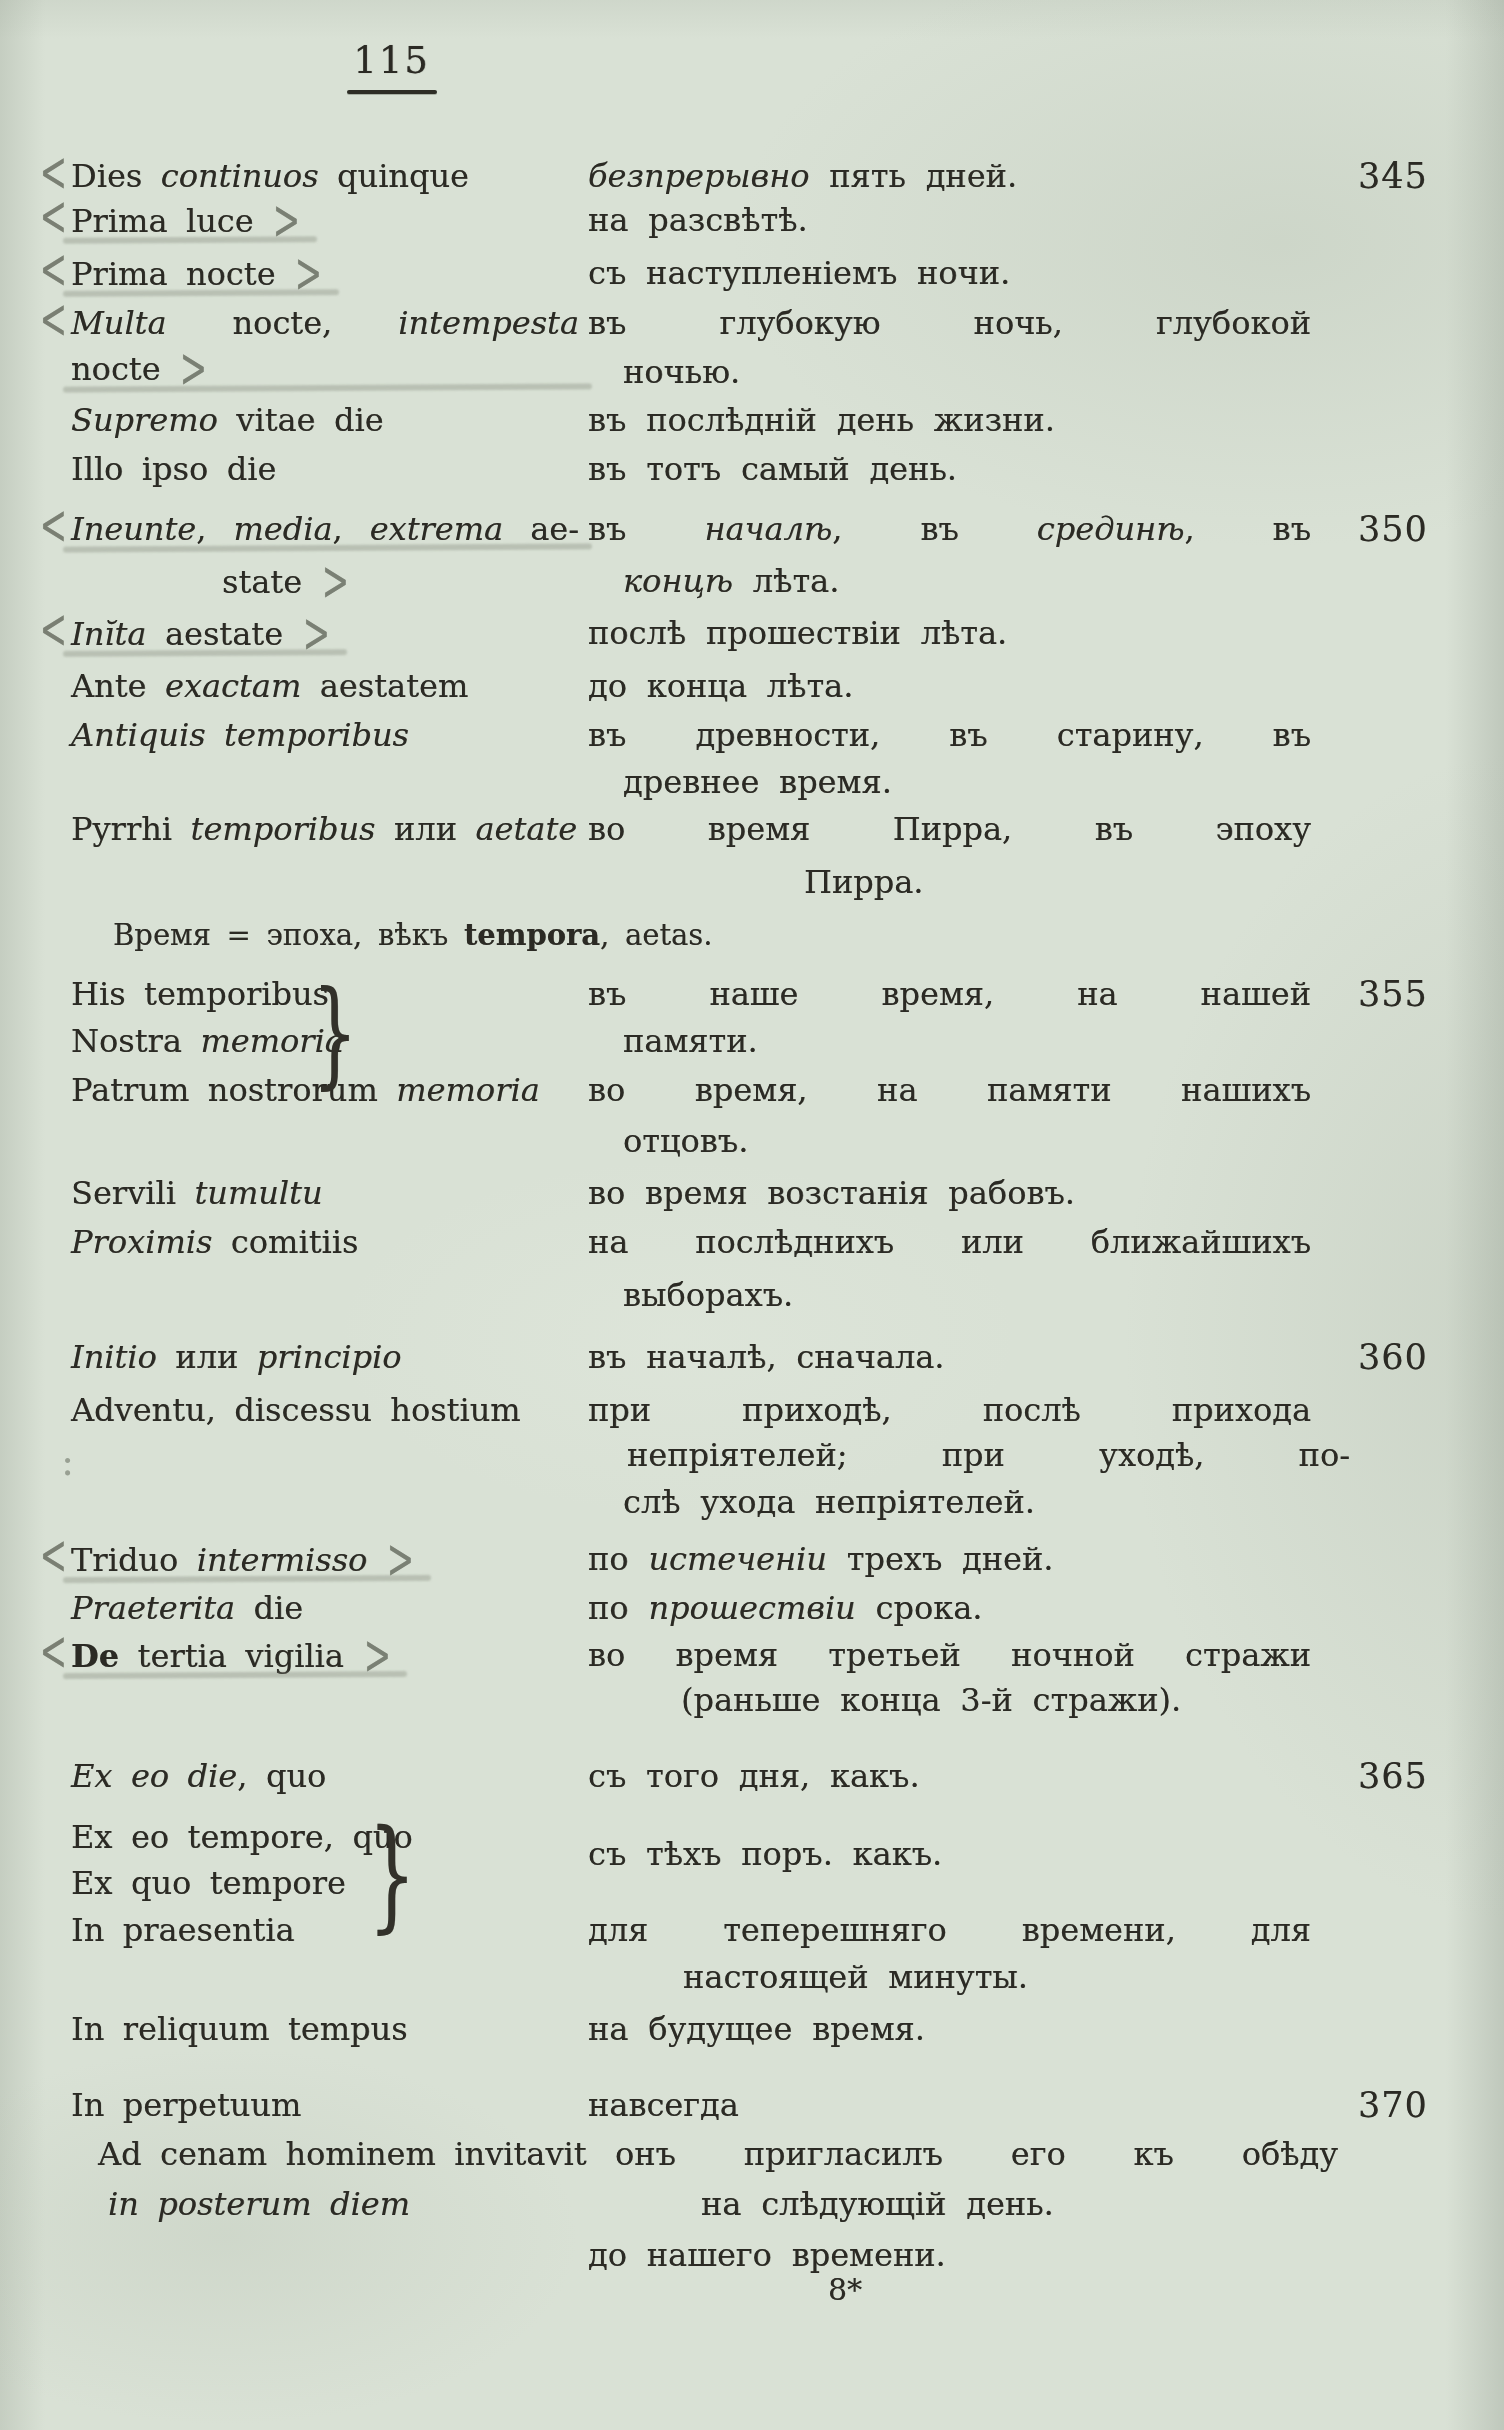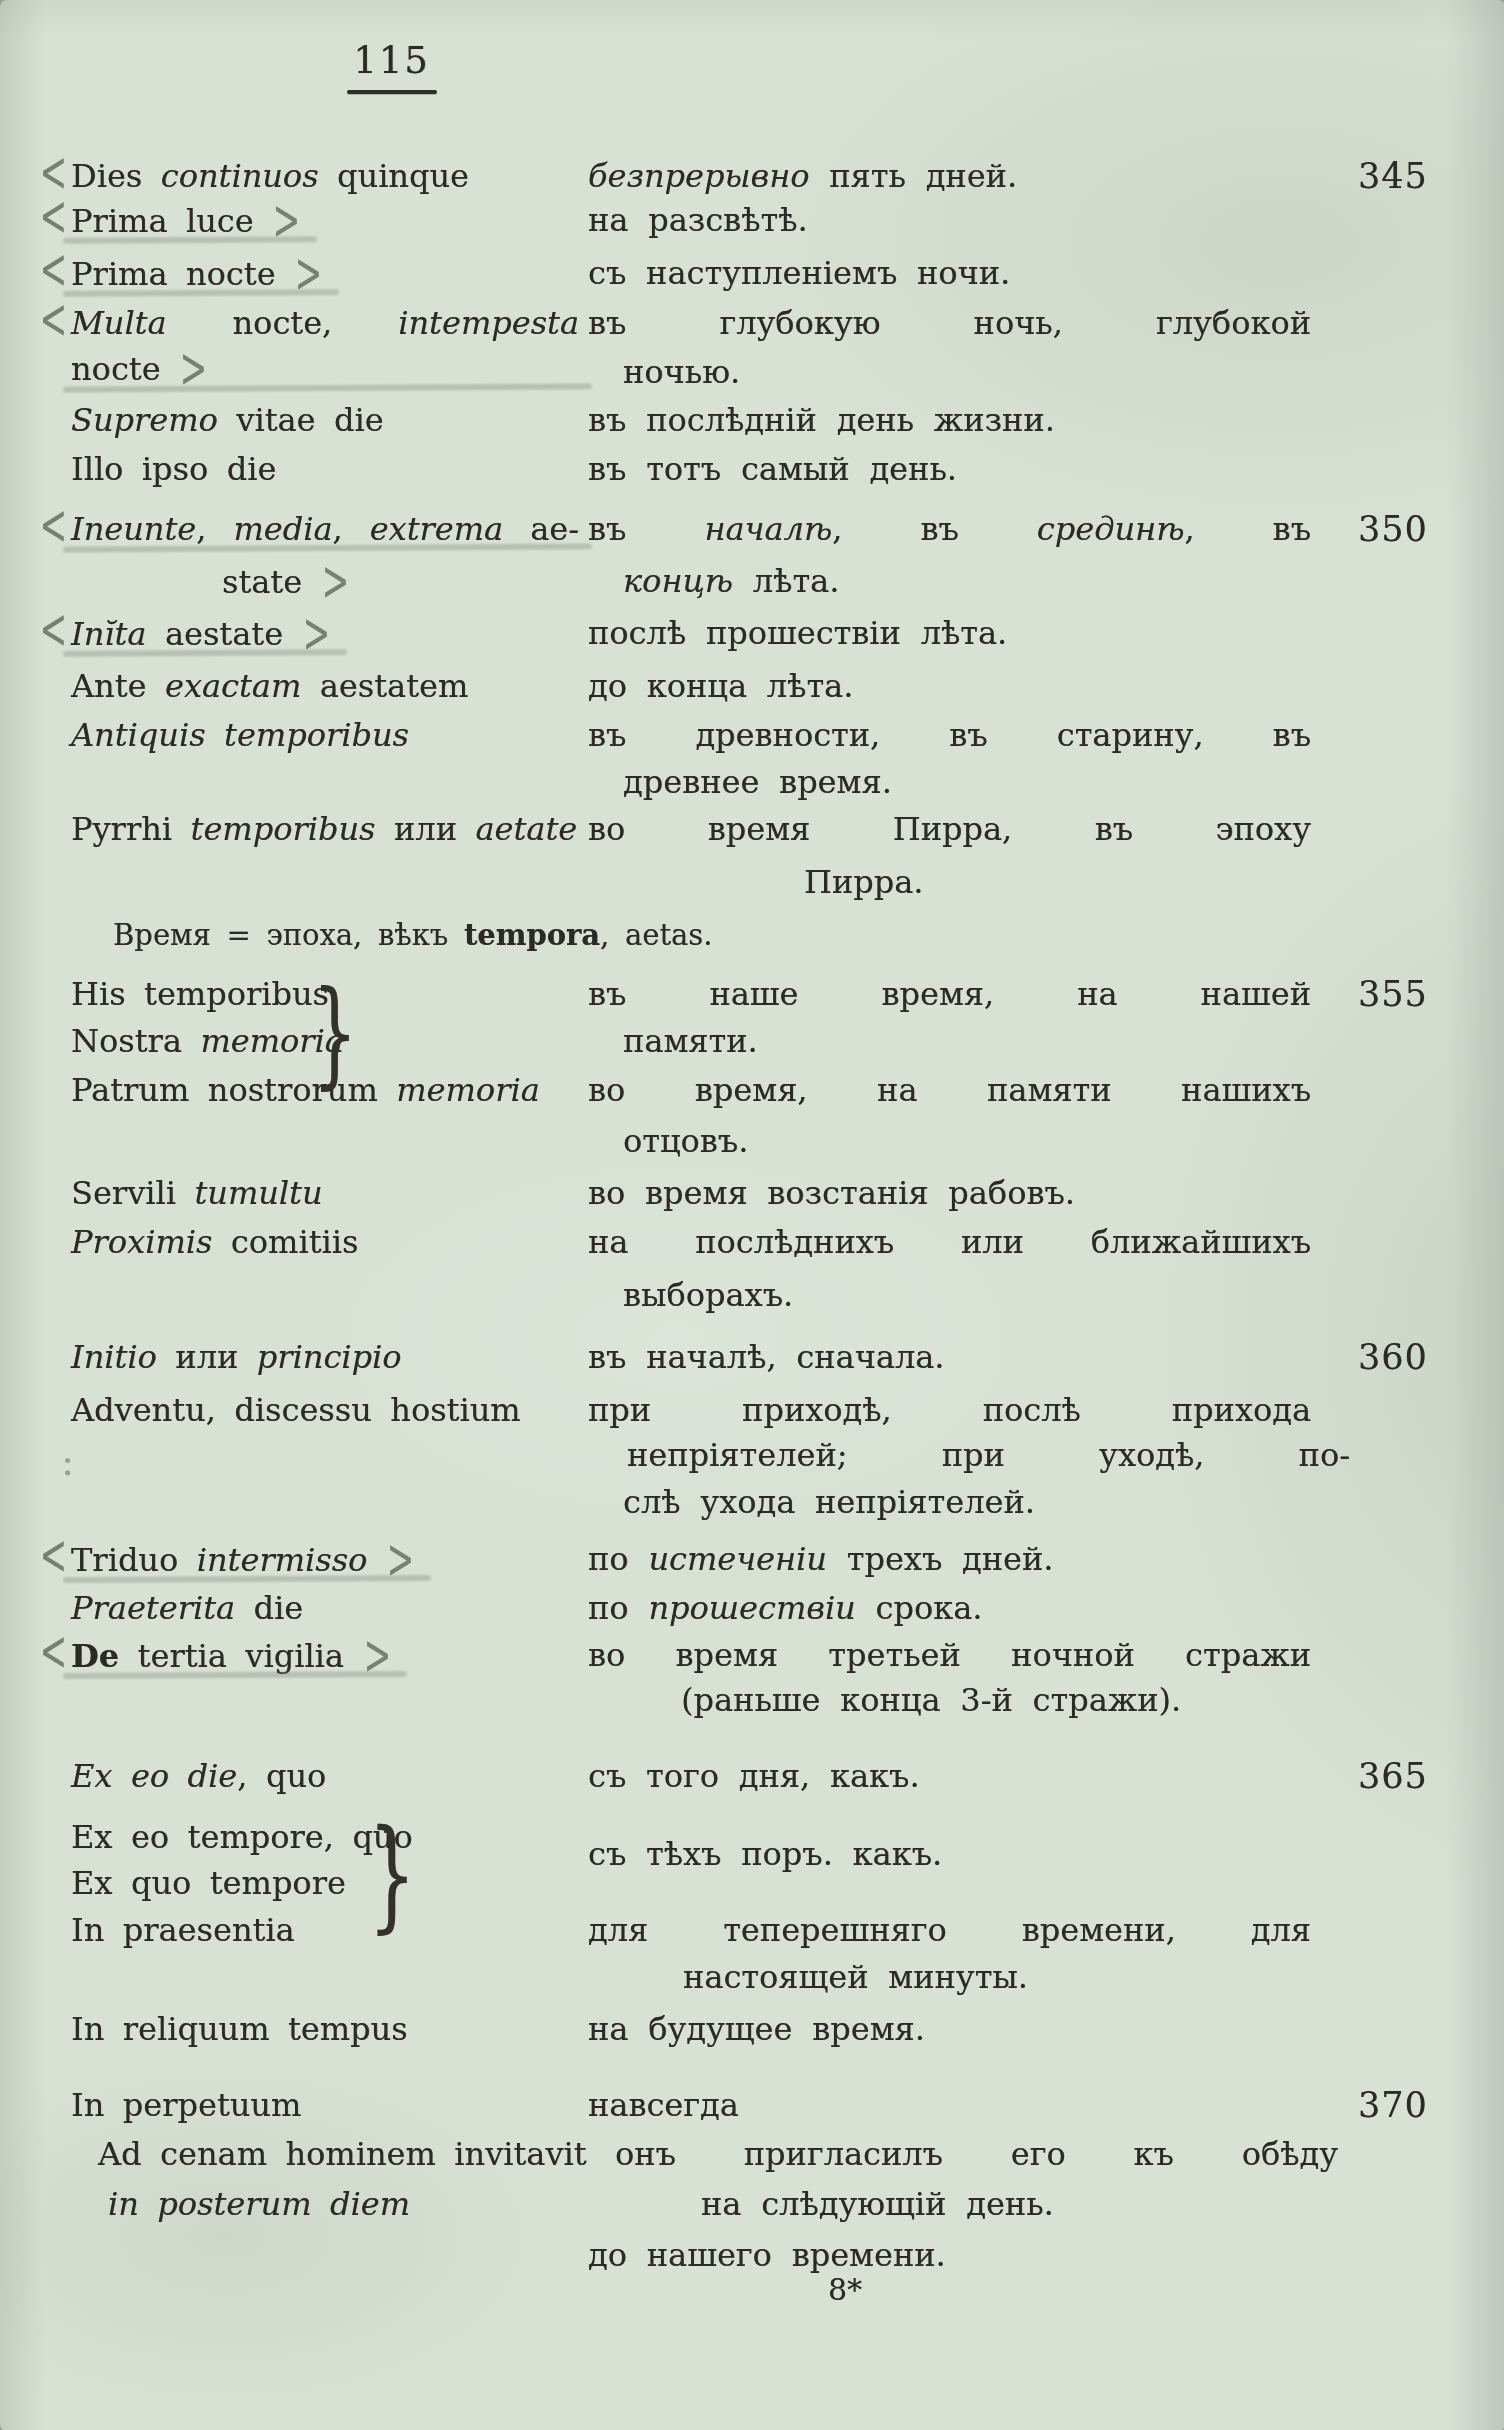--- a/index.html
+++ b/index.html
@@ -12,21 +12,20 @@
     background-image:
       radial-gradient(ellipse 882px 490px at 85% 10%, rgba(186,196,181,.38), transparent 62%),
       radial-gradient(ellipse 686px 980px at 102% 55%, rgba(172,182,167,.32), transparent 60%),
       radial-gradient(ellipse 588px 314px at 15% 92%, rgba(183,193,178,.30), transparent 60%),
       radial-gradient(ellipse 490px 255px at 45% 55%, rgba(225,232,221,.5), transparent 70%),
       linear-gradient(to right, rgba(150,160,146,.30), rgba(150,160,146,0) 45px),
       linear-gradient(to left, rgba(140,150,138,.34), rgba(140,150,138,0) 59px),
       linear-gradient(to bottom, rgba(160,170,156,.18), rgba(160,170,156,0) 39px);
     font-family:"DejaVu Serif","Liberation Serif",serif;
     color:#2b2a24;
-    border-radius:7px;
   }
   .head{position:absolute;top:39px;left:323px;width:137px;text-align:center;}
   .pnum{font-size:37px;letter-spacing:2px;text-shadow:0.4px 0.4px 0.7px rgba(35,35,28,.55);}
   .rule{margin:7.8px auto 0;width:90px;height:3.9px;background:#2e2d26;border-radius:2px/2px;box-shadow:0 1px 0 rgba(120,128,115,.5);}
   .line{position:absolute;left:0;width:100%;height:49px;white-space:nowrap;}
   .lat,.rus,.note,.num{
     position:absolute;top:0;font-size:32px;line-height:45px;
     text-shadow:0.3px 0.3px 0.6px rgba(38,38,30,.5);
   }
   .lat{left:71px;word-spacing:.26em;}

